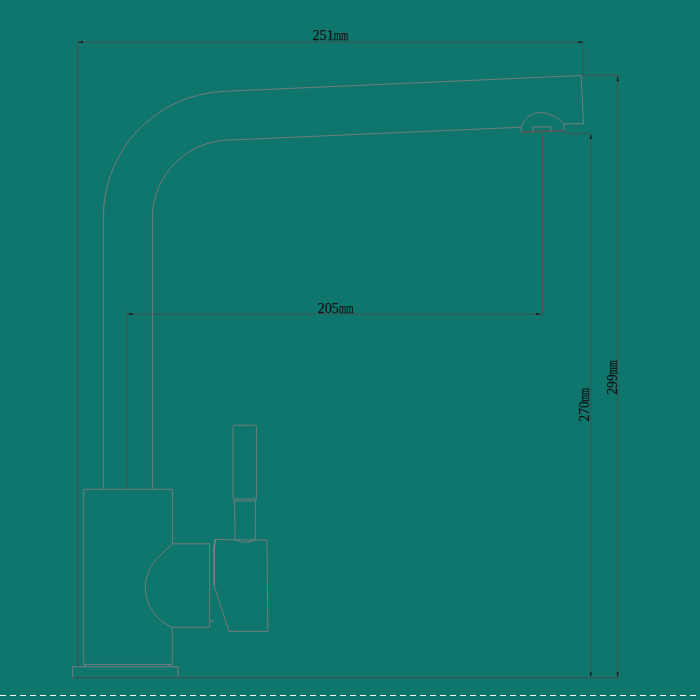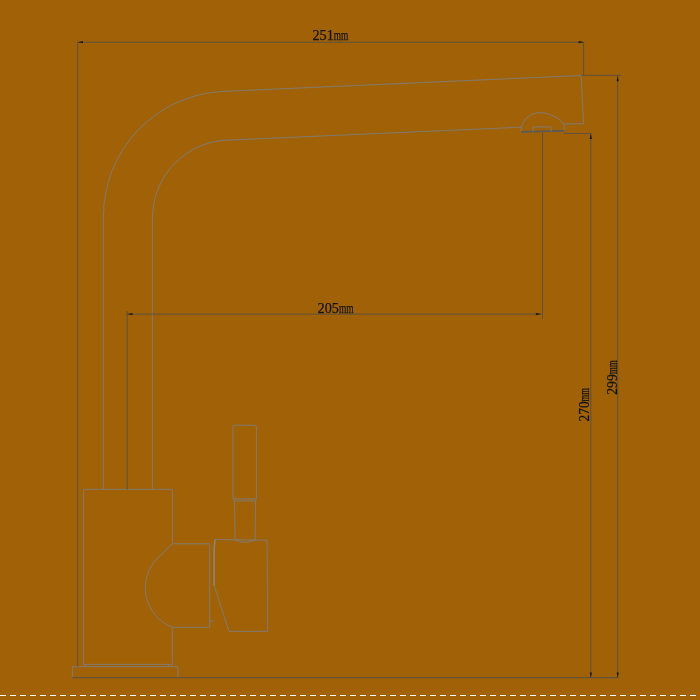--- a/index.html
+++ b/index.html
@@ -1,16 +1,16 @@
 <!DOCTYPE html>
 <html><head>
 <meta charset="utf-8">
 <style>
   html,body{margin:0;padding:0;background:#ffffff;}
-  .page{width:700px;height:700px;position:relative;background:#a16207;overflow:hidden;}
+  .page{width:700px;height:700px;position:relative;background:#0f766e;overflow:hidden;}
   text{font-family:"Liberation Serif", serif;fill:#141414;stroke:#141414;stroke-width:0.25px;}
 </style>
 </head>
 <body>
 <div class="page">
 <svg width="700" height="700" viewBox="0 0 700 700" xmlns="http://www.w3.org/2000/svg">
 
   <g fill="none" stroke="#7d7d7d" stroke-width="0.9">
     <path d="M 103.4 489.3 L 103.4 216.7 A 125.4 125.4 0 0 1 223 91.4 L 581.2 75.5"></path>
   </g>

